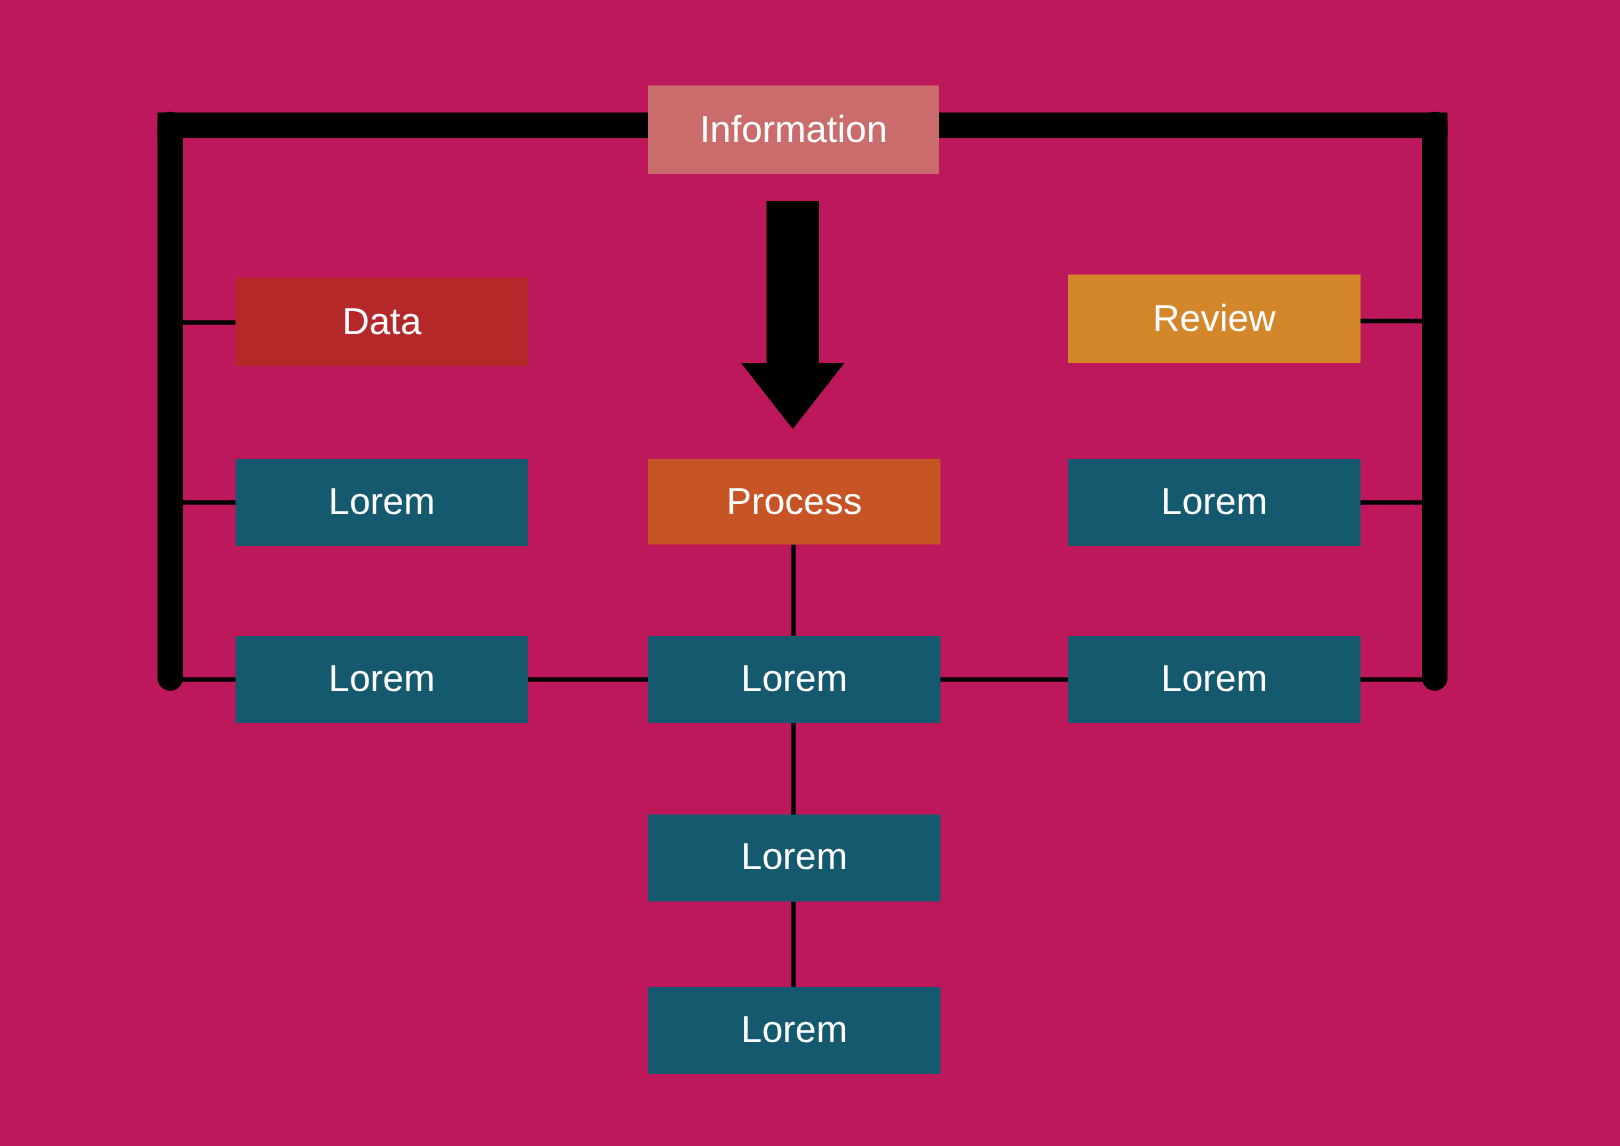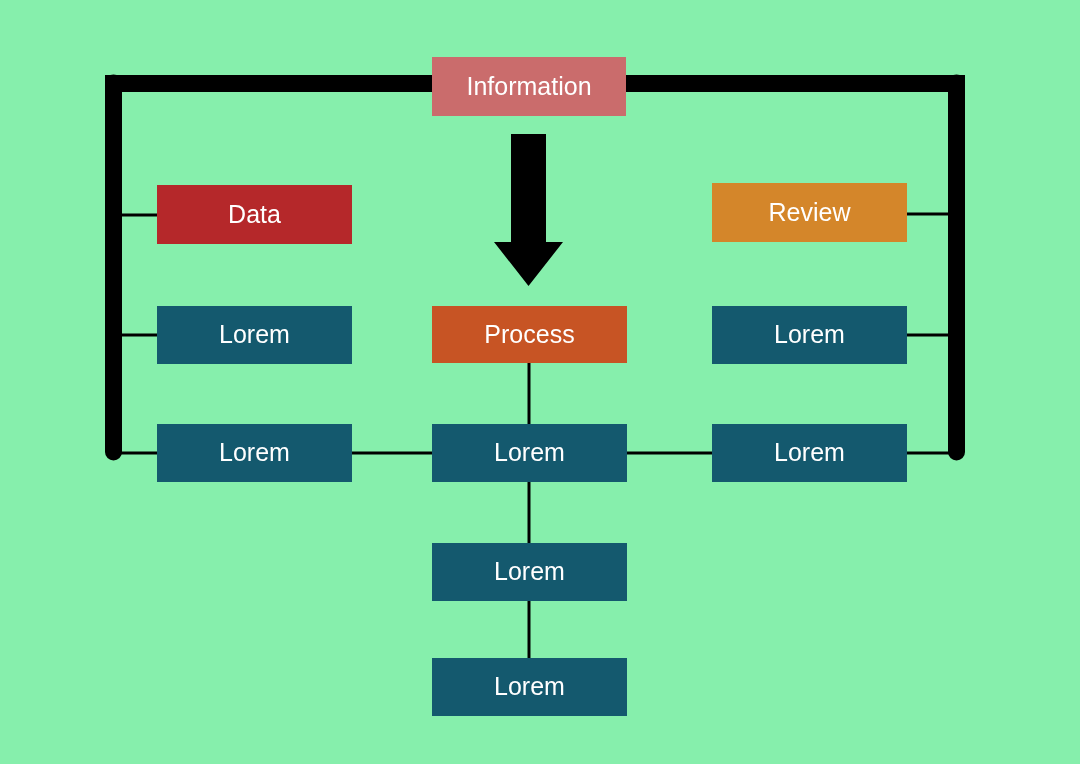--- a/index.html
+++ b/index.html
@@ -29,21 +29,21 @@
     font-family: "Liberation Sans", sans-serif;
     font-size: 25px;
     fill: #ffffff;
     text-anchor: middle;
     dominant-baseline: middle;
   }
 </style>
 </head>
 <body>
 
-<div id="diagram-root" style="background: #86efac;">
+<div id="diagram-root" style="background: #be185d;">
   <svg class="diagram-canvas" viewBox="0 0 1080 764" xmlns="http://www.w3.org/2000/svg">
 
     <g>
 
       <rect x="105" y="75" width="860" height="17" fill="#000000"></rect>
 
       <path d="M 113.5 83 L 113.5 452" stroke="#000000" stroke-width="17" stroke-linecap="round" fill="none"></path>
 
       <path d="M 956.5 83 L 956.5 452" stroke="#000000" stroke-width="17" stroke-linecap="round" fill="none"></path>
     </g>

